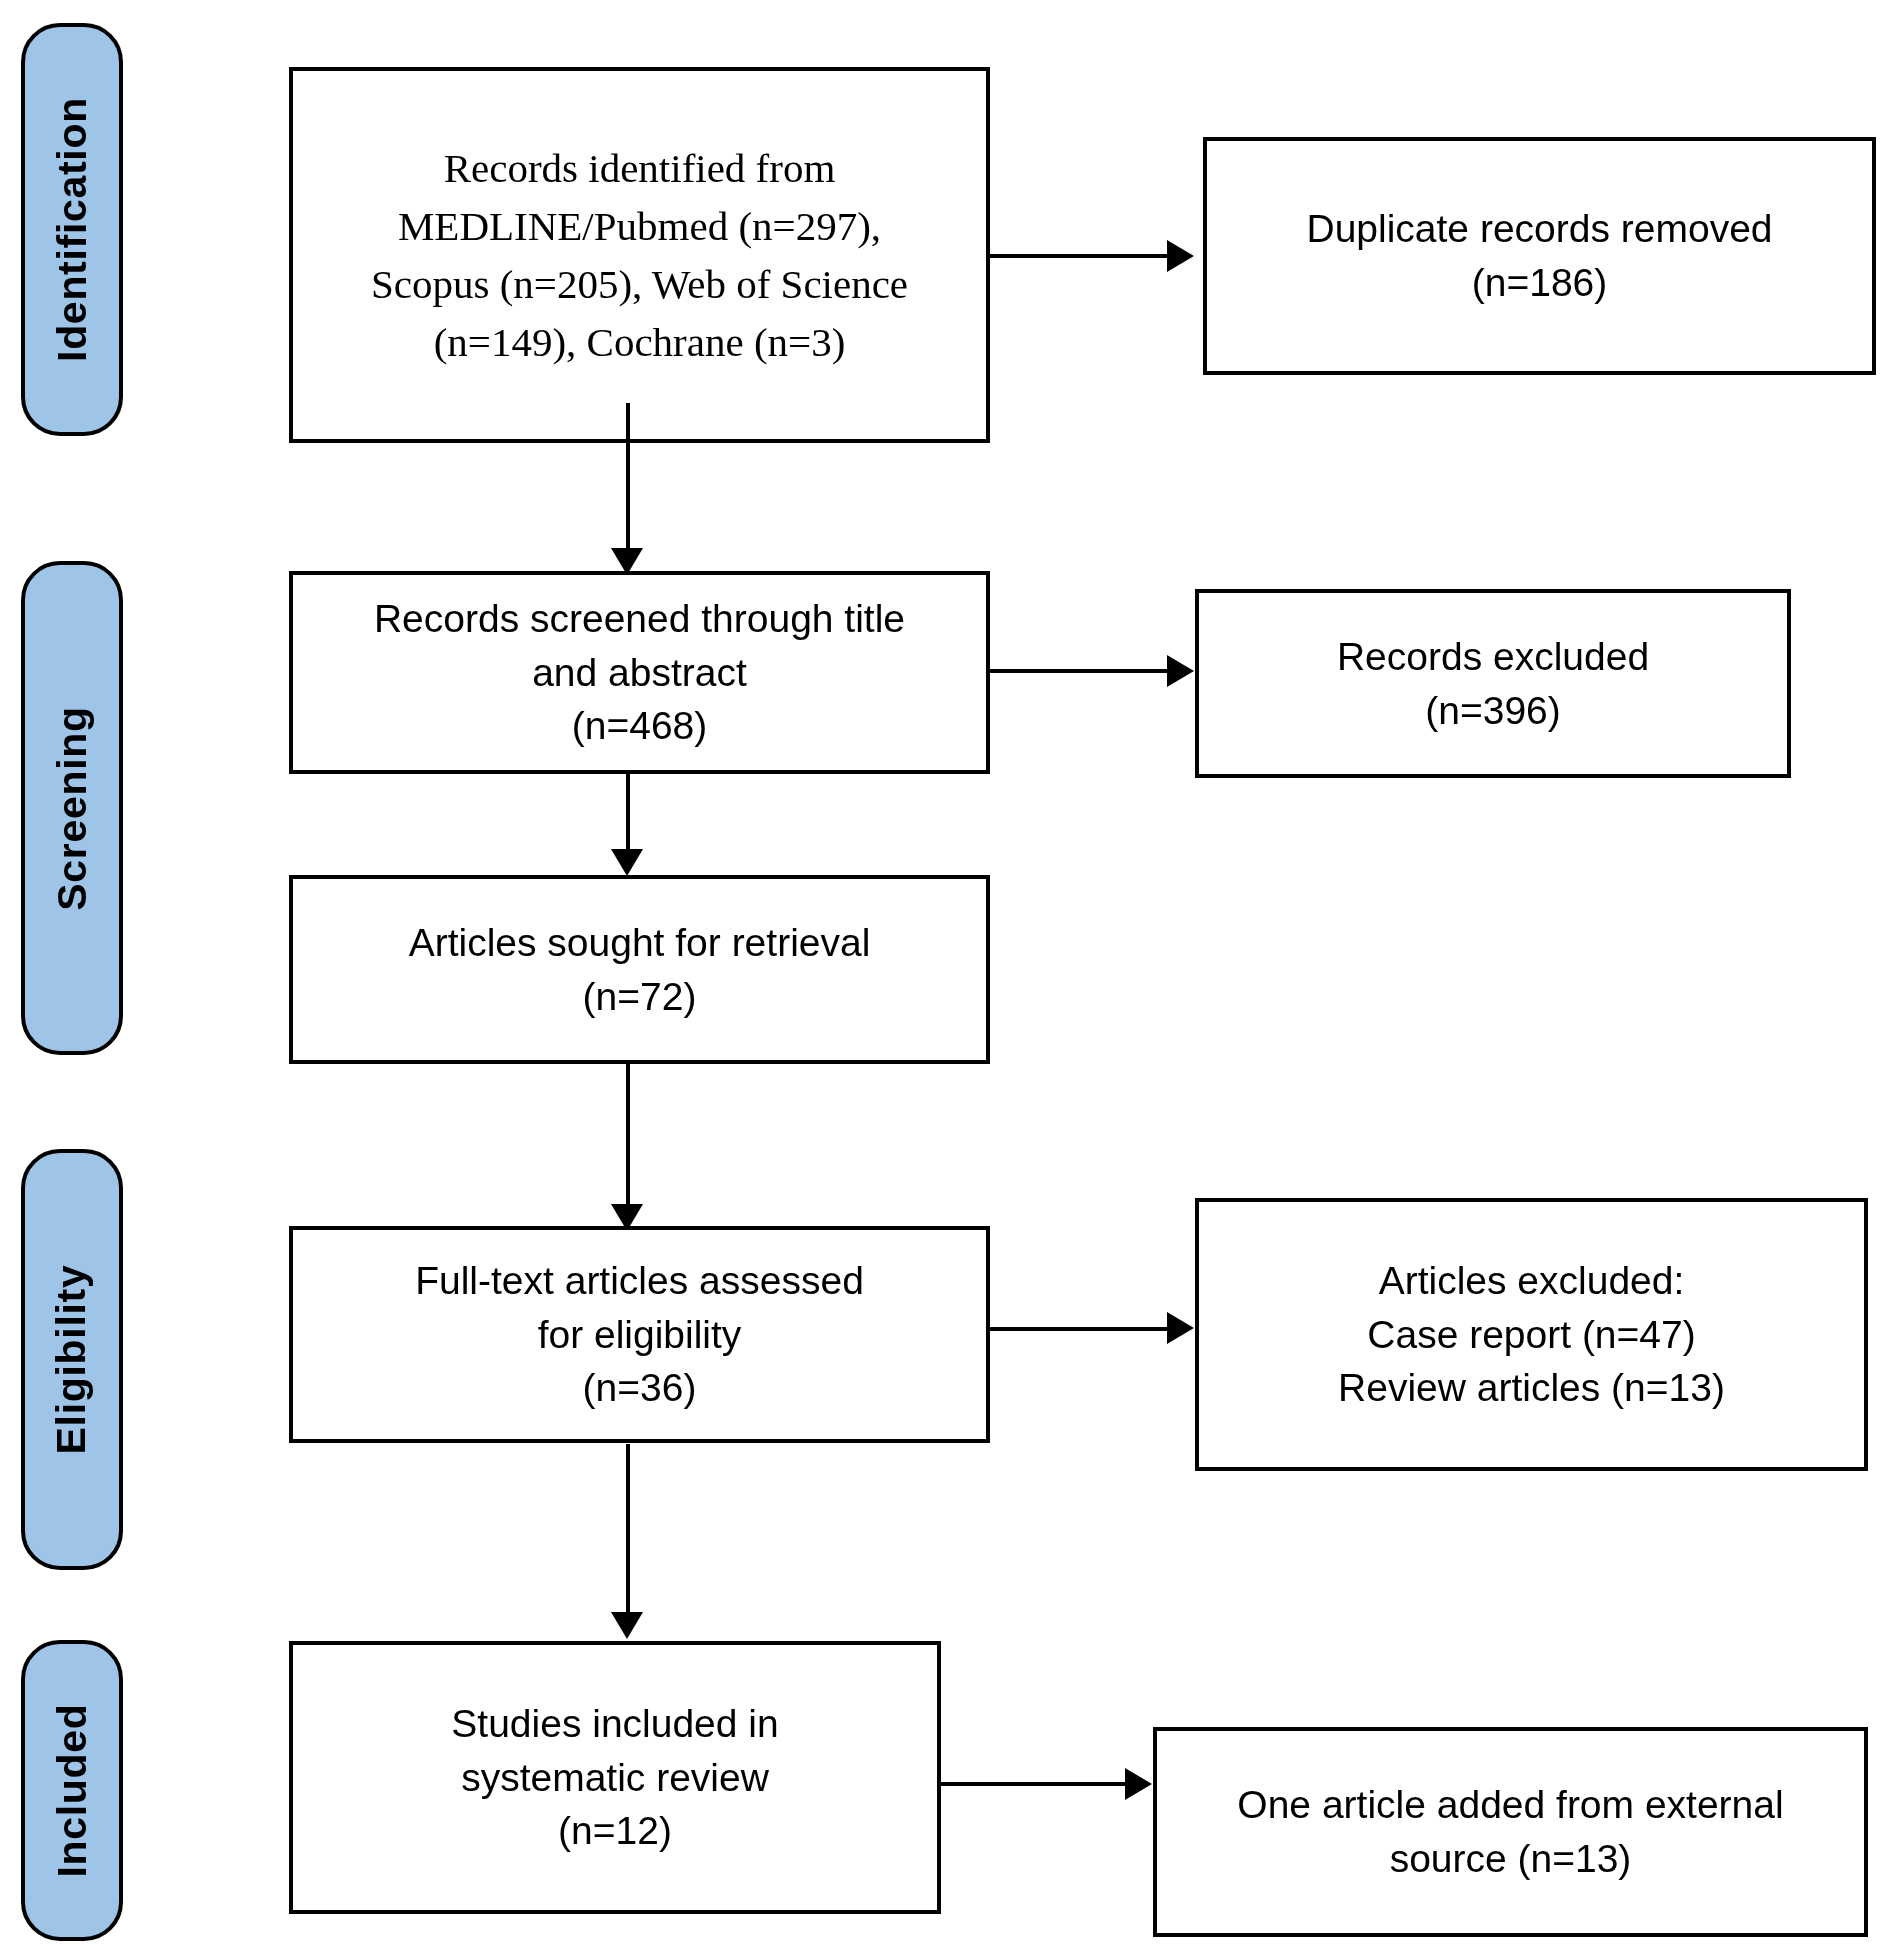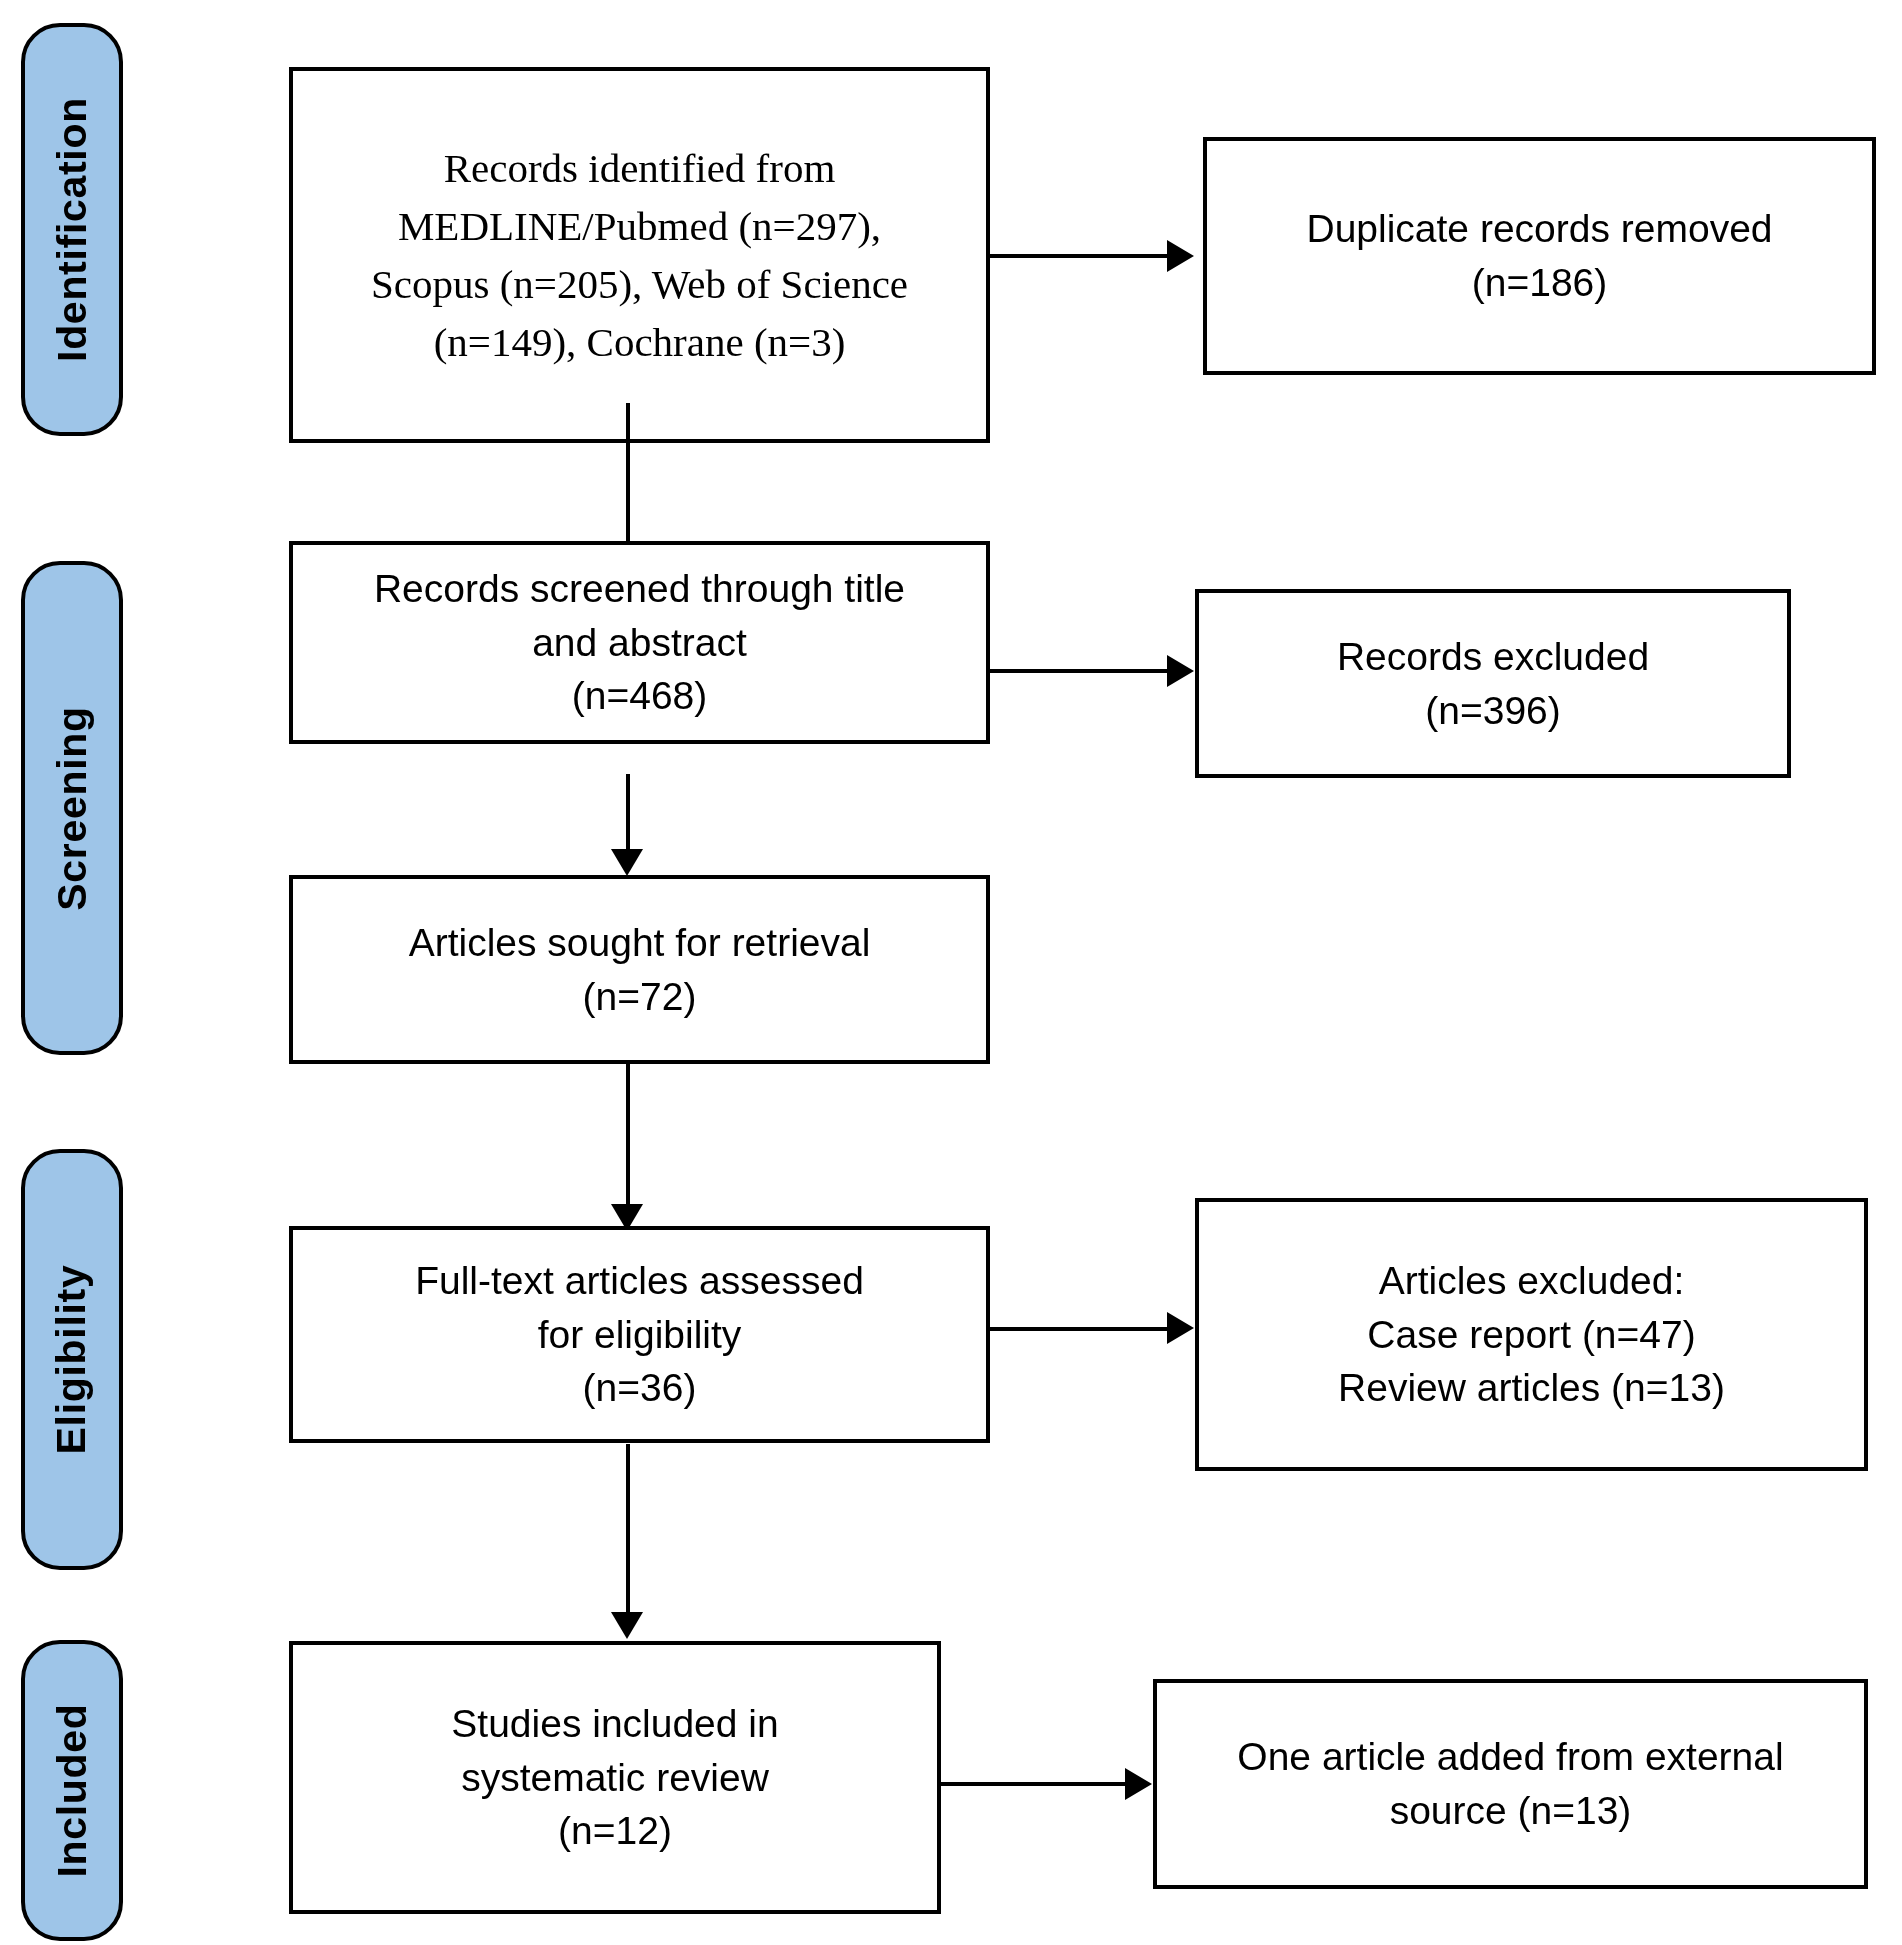--- a/index.html
+++ b/index.html
@@ -123,21 +123,21 @@
     <span class="box-text">Duplicate records removed
 (n=186)</span>
   </div>
 
   <div class="connector-h" style="left:990px; top:254px; width:179px;"></div>
   <div class="arrow-right" style="left:1167px; top:240px;"></div>
 
   <div class="connector-v" style="left:626px; top:403px; height:156px;"></div>
   <div class="arrow-down" style="left:611px; top:548px;"></div>
 
-  <div class="flow-box" style="left:289px; top:541px; width:701px; height:203px;">
+  <div class="flow-box" style="left:289px; top:571px; width:701px; height:203px;">
     <span class="box-text">Records screened through title
 and abstract
 (n=468)</span>
   </div>
 
   <div class="flow-box" style="left:1195px; top:589px; width:596px; height:189px;">
     <span class="box-text">Records excluded
 (n=396)</span>
   </div>
 
@@ -172,21 +172,21 @@
 
   <div class="connector-v" style="left:626px; top:1444px; height:179px;"></div>
   <div class="arrow-down" style="left:611px; top:1612px;"></div>
 
   <div class="flow-box" style="left:289px; top:1641px; width:652px; height:273px;">
     <span class="box-text">Studies included in
 systematic review
 (n=12)</span>
   </div>
 
-  <div class="flow-box" style="left:1153px; top:1679px; width:715px; height:210px;">
+  <div class="flow-box" style="left:1153px; top:1727px; width:715px; height:210px;">
     <span class="box-text">One article added from external
 source (n=13)</span>
   </div>
 
   <div class="connector-h" style="left:941px; top:1782px; width:186px;"></div>
   <div class="arrow-right" style="left:1125px; top:1768px;"></div>
 
 </div>
 
 

